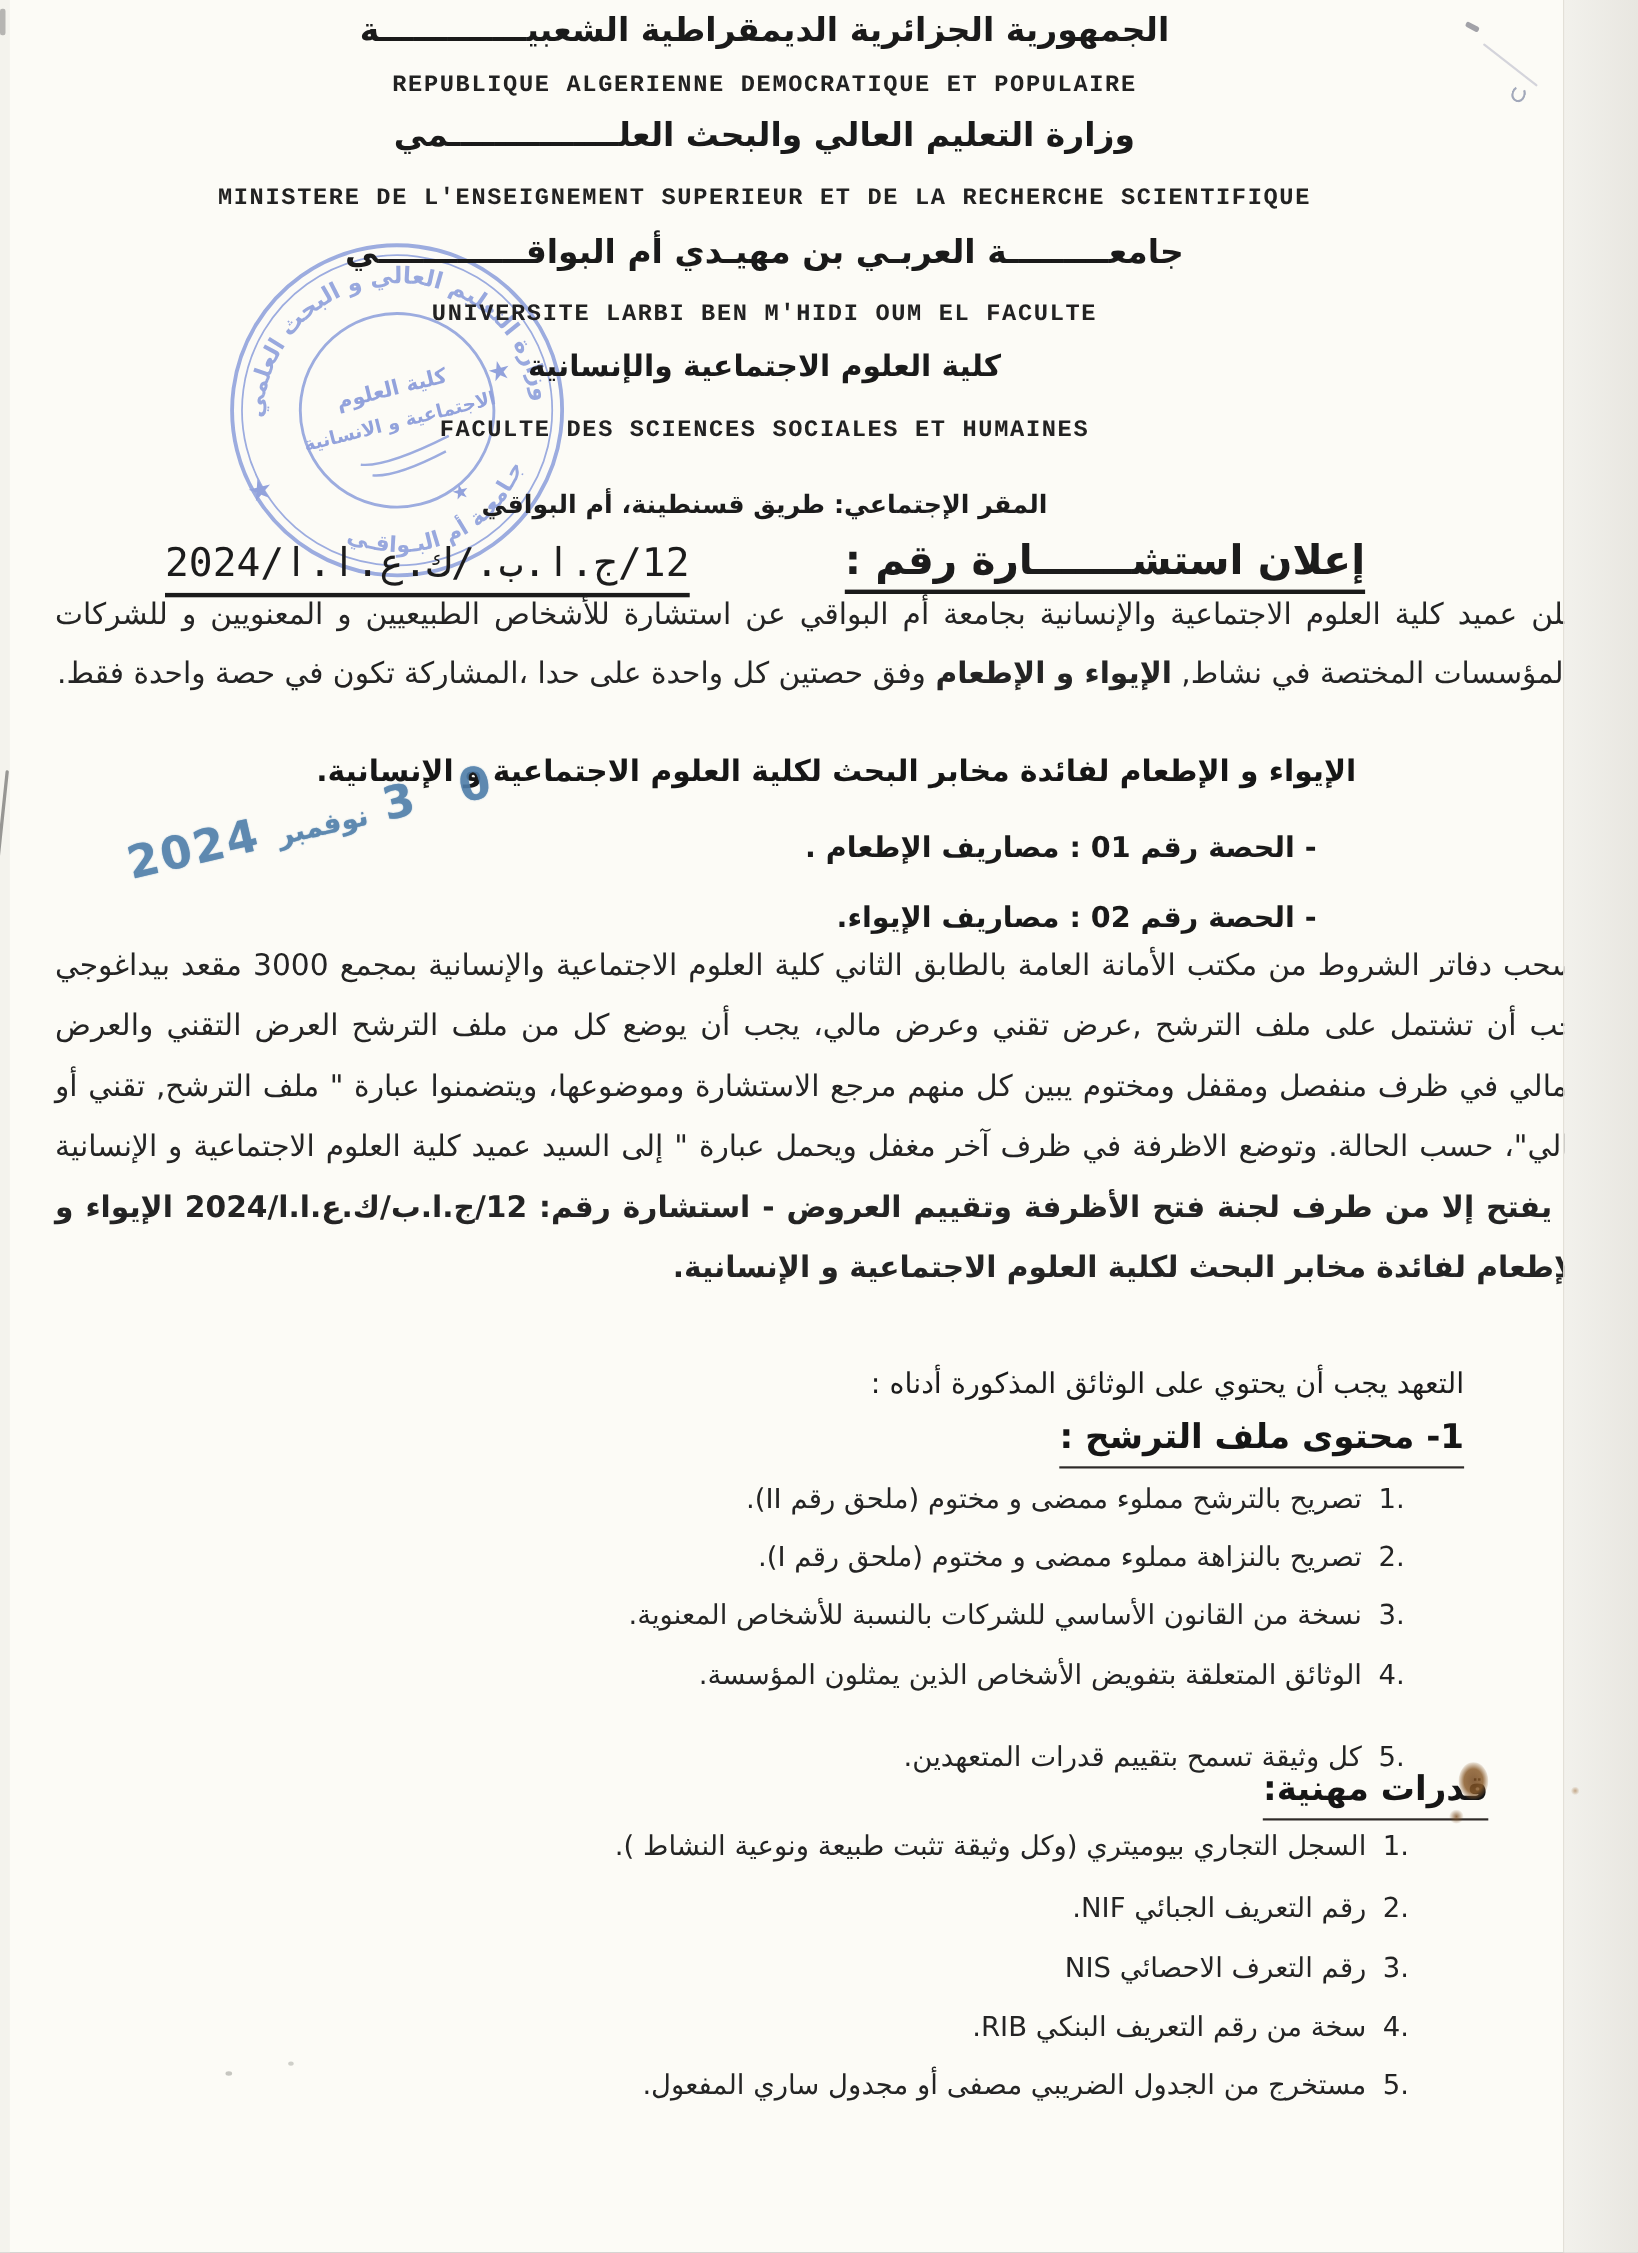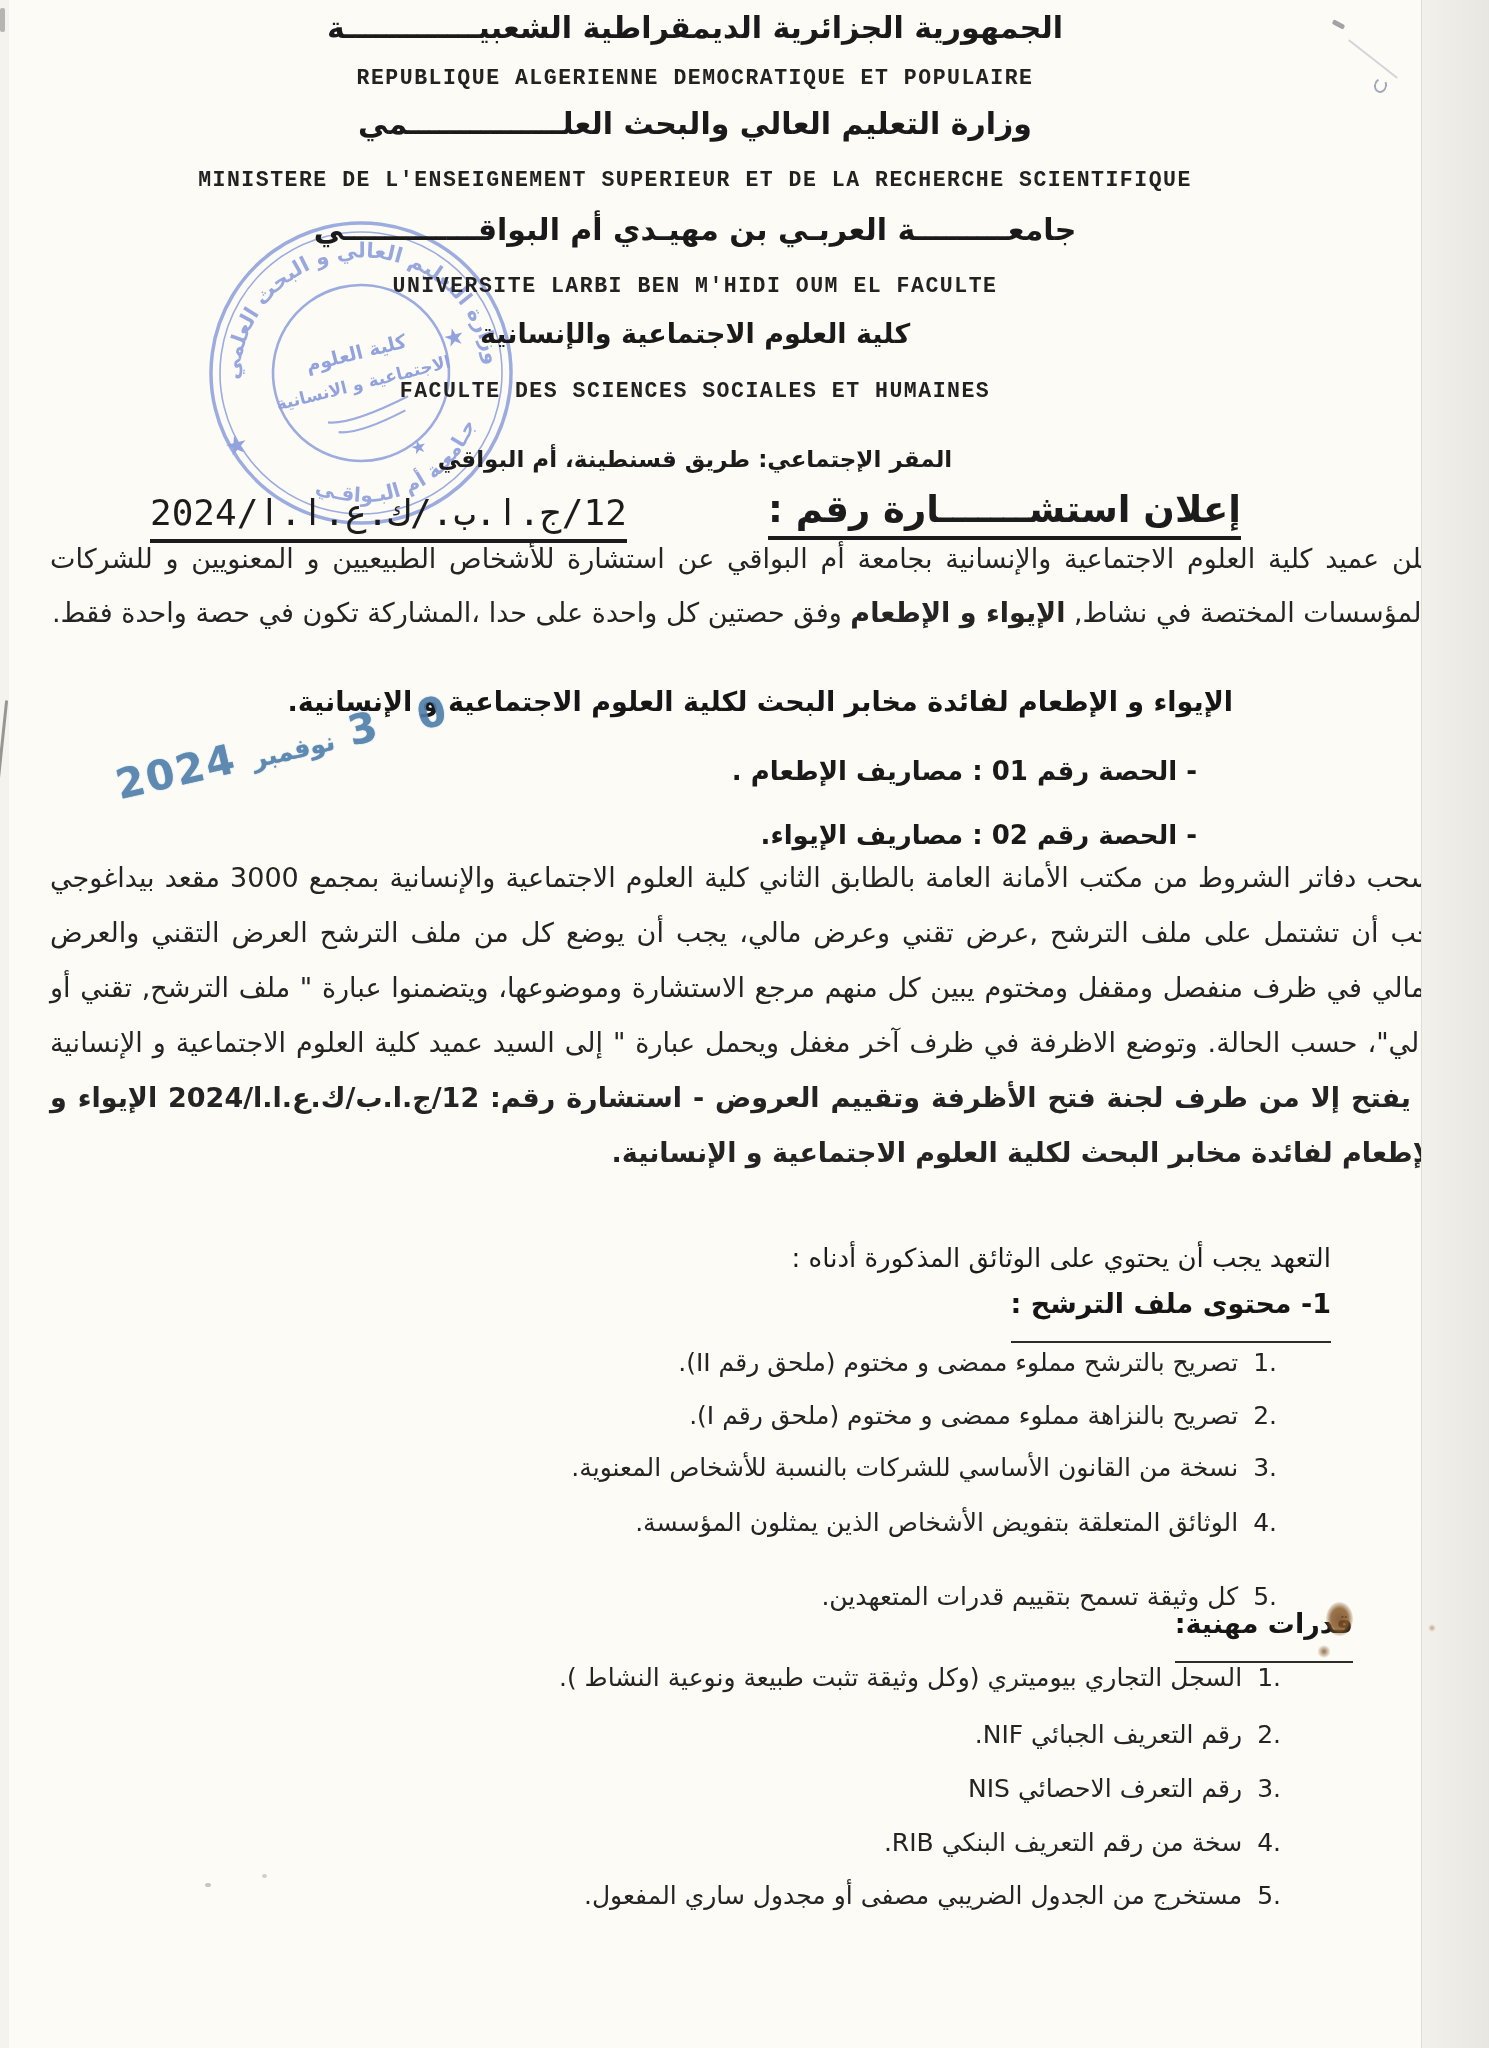--- a/index.html
+++ b/index.html
@@ -18,21 +18,21 @@
   .mono{font-family:"Liberation Mono","DejaVu Sans Mono",monospace;font-weight:bold;letter-spacing:1.5px;color:#222;}
   .arhead{font-weight:bold;font-size:30px;letter-spacing:1px;color:#1a1a1a;}
   .frhead{font-size:21.5px;white-space:nowrap;}
   .address{font-size:23px;font-weight:bold;}
   .ann-label{right:248px;top:488px;font-size:37px;font-weight:bold;border-bottom:4px solid #1b1b1b;padding-bottom:5px;letter-spacing:1px;}
   .ann-num{left:150px;top:492px;font-size:36px;font-weight:normal;border-bottom:4px solid #1b1b1b;padding-bottom:6px;letter-spacing:2px;font-family:"DejaVu Sans Mono","DejaVu Sans",monospace;}
   .para{left:50px;width:1392px;font-size:27px;line-height:54px;text-align:justify;color:#242424;}
   .subject{right:256px;top:686px;font-size:27px;font-weight:bold;color:#161616;}
   .lot{right:292px;font-size:26px;font-weight:bold;color:#1a1a1a;}
   .pledge{right:158px;top:1243px;font-size:26px;}
-  .heading{font-size:27px;font-weight:bold;border-bottom:2.5px solid #2e2a28;padding-bottom:22px;color:#161616;}
+  .heading{font-size:31px;font-weight:bold;border-bottom:2.5px solid #2e2a28;padding-bottom:9px;color:#161616;}
   .li{font-size:25px;color:#242424;white-space:nowrap;}
   .li .num{margin-left:15px;display:inline-block;direction:ltr;}
   
   .datestamp{
     left:112px;top:722px;
     transform:rotate(-13deg);
     direction:rtl;
     color:#4e7da9;
     opacity:.9;
     display:flex;align-items:baseline;gap:16px;

